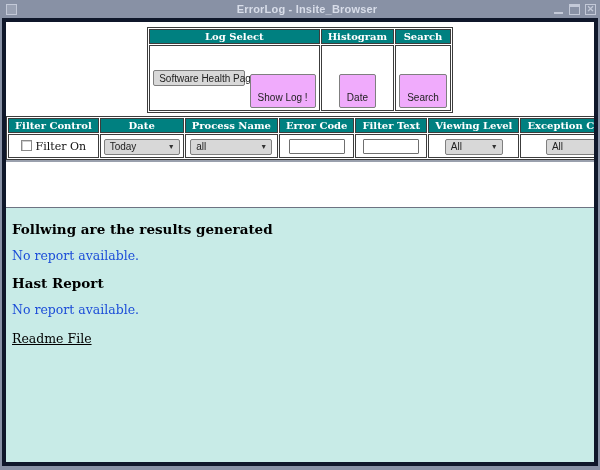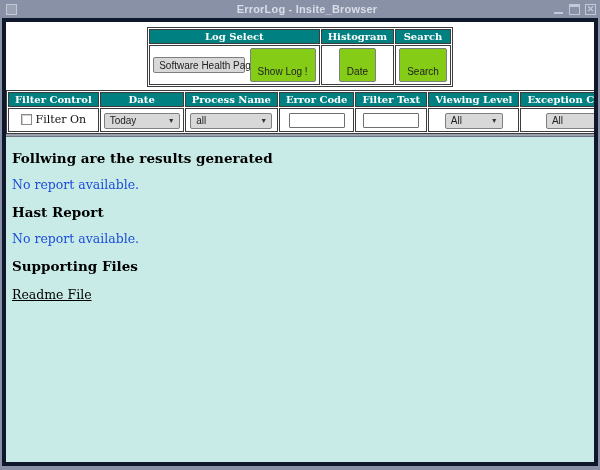--- a/index.html
+++ b/index.html
@@ -85,50 +85,52 @@
     background:#d8d8d8;
     border:1px solid #7f7f7f; border-radius:2px;
     height:16px; padding:0 4px 0 5px;
     font-size:10px; color:#222;
     vertical-align:middle;
     cursor:default;
   }
   .combo .arrow { font-size:7px; color:#333; margin-left:6px; line-height:1; }
   .push-btn {
     display:inline-block;
-    background:#84cc16;
+    background:#f0abfc;
     border:1px solid #7f7f7f; border-radius:2px;
     height:16px; line-height:14px; padding:16px 7px;
     font-size:10px; color:#222;
     vertical-align:middle;
     cursor:default;
+    margin-top:26px;
   }
   .text-input {
     width:56px; height:15px;
     background:#ffffff;
     border:1px solid #6f6f6f; border-radius:1px;
     font-size:10px; padding:0 2px;
     vertical-align:middle;
   }
-  .chk-wrap { display:inline-flex; align-items:center; gap:4px; padding:0 2px; }
+  .chk-wrap { display:inline-flex; align-items:flex-start; gap:4px; padding:0 2px; }
   .checkbox {
     width:11px; height:11px;
     background:#ffffff;
     border:1px solid #8a8a8a;
     box-shadow:inset 1px 1px 0 #cfcfcf;
   }
   .chk-label { font:11px "DejaVu Serif", serif; color:#111; }
 
   
   .content {
     flex:1;
     background:#c8ebe7;
     border-top:1px solid #6d7382;
     padding:13px 6px 0 6px;
     overflow:hidden;
+    margin-top:45px;
   }
   .content .hd {
     font:bold 13.5px "DejaVu Serif", serif;
     color:#000;
     margin:0 0 11px 0;
   }
   .content .para {
     font:12.5px "DejaVu Serif", serif;
     color:#1d4ed8;
     margin:0 0 12px 0;
@@ -247,18 +249,17 @@
       </tbody>
         </table>
 
     </div>
 
     <div class="content">
       <div class="hd">Follwing are the results generated</div>
       <div class="para">No report available.</div>
       <div class="hd">Hast Report</div>
       <div class="para">No report available.</div>
-      <div class="hd">Supporting Files</div>
       <a class="readme-link" href="#">Readme File</a>
     </div>
 
   </div>
 </div>
 
 </body></html>

